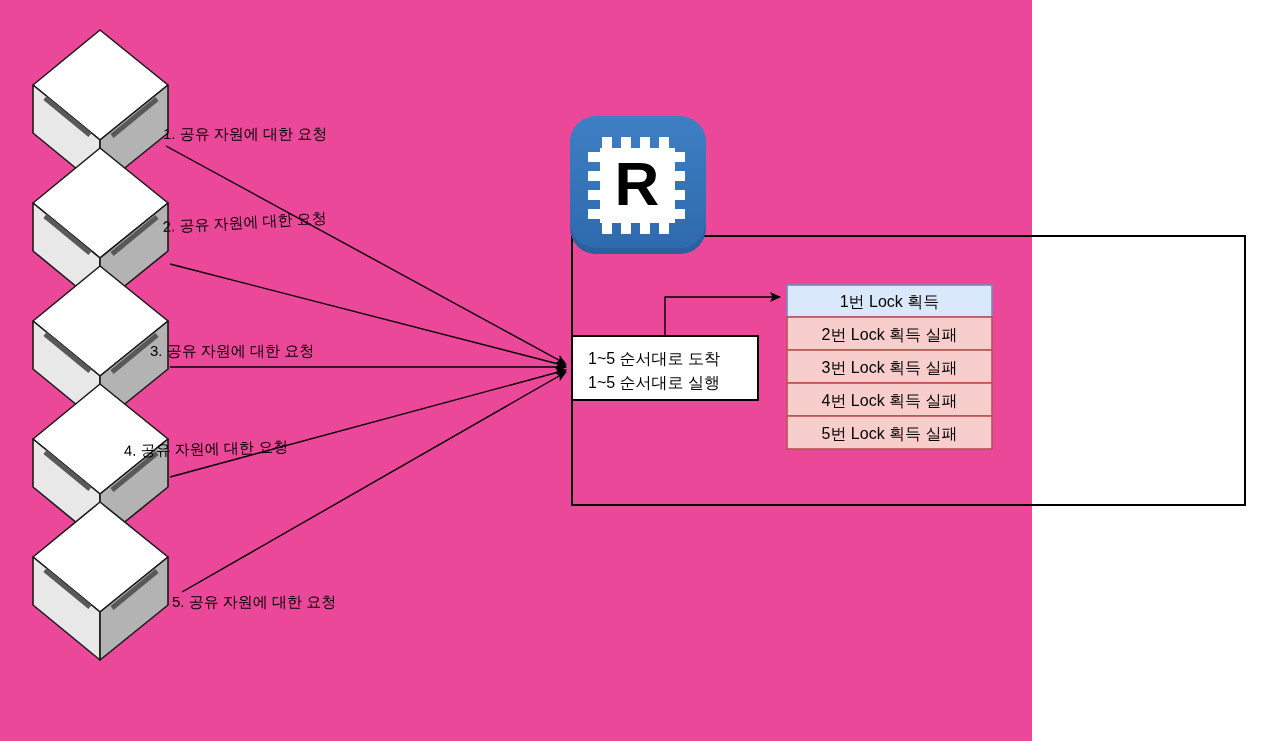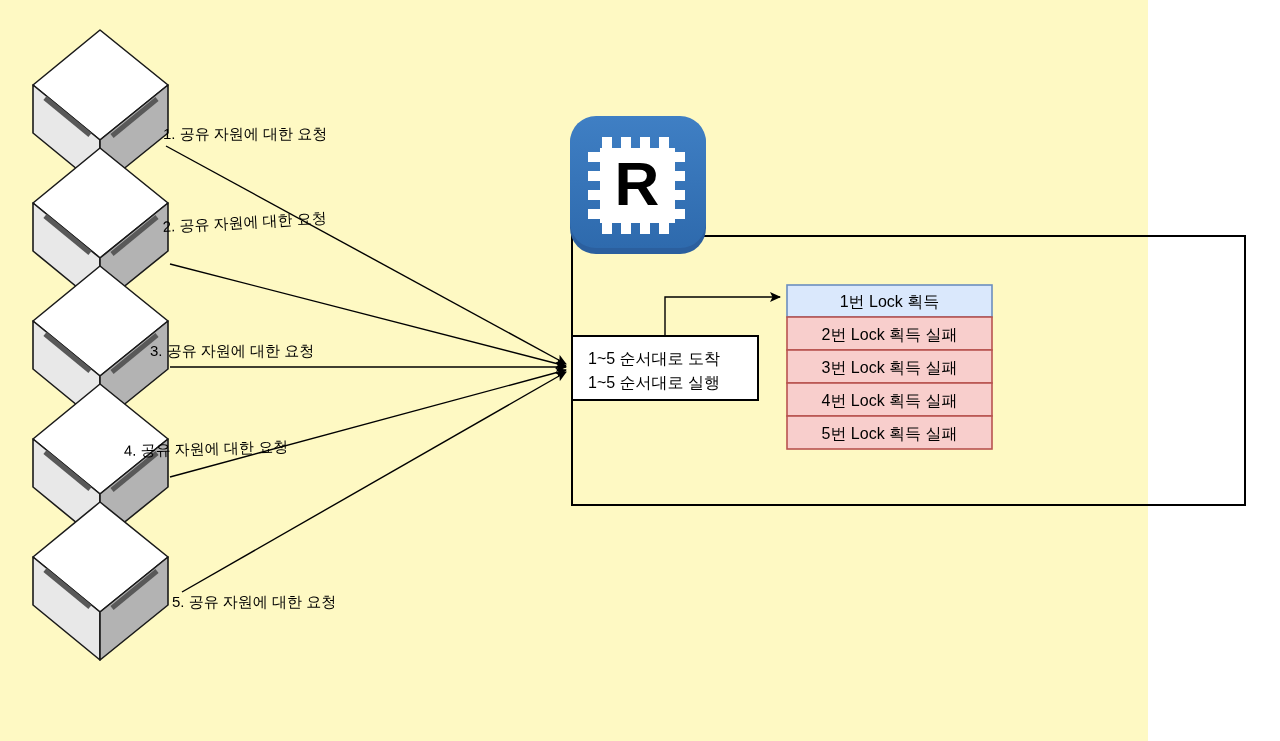--- a/index.html
+++ b/index.html
@@ -8,23 +8,23 @@
     background: #ffffff;
   }
   body {
     width: 1280px;
     height: 741px;
     font-family: "Liberation Sans", "DejaVu Sans", sans-serif;
     overflow: hidden;
   }
   #diagram-root {
     position: relative;
-    width: 1148px;
+    width: 1032px;
     height: 741px;
-    background: #fef9c3;
+    background: #ec4899;
   }
   svg.canvas {
     position: absolute;
     left: 0;
     top: 0;
     width: 1280px;
     height: 741px;
     display: block;
   }
   text {

